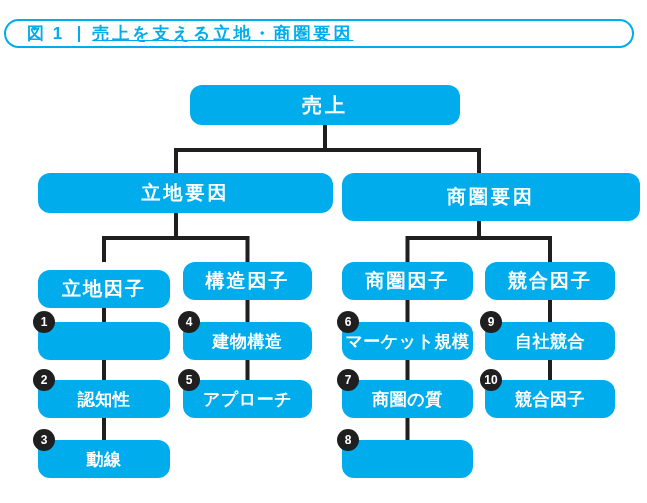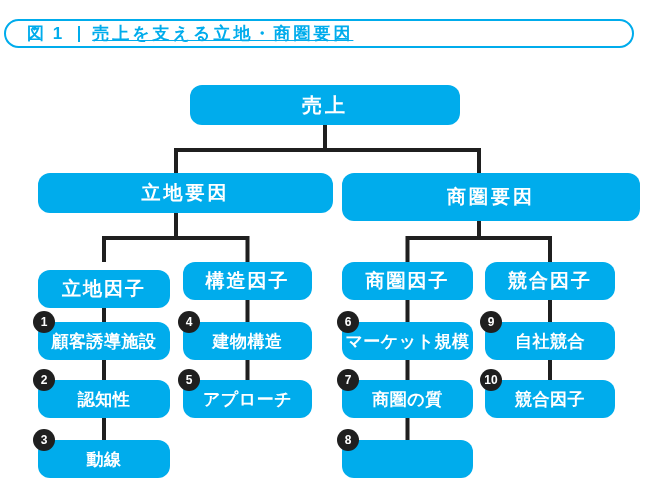--- a/index.html
+++ b/index.html
@@ -123,21 +123,20 @@
   </div>
   <div class="node factor-node" style="left:342px;top:262px;width:131px;height:38px;">
     <span class="label">商圏因子</span>
   </div>
   <div class="node factor-node" style="left:485px;top:262px;width:130px;height:38px;">
     <span class="label">競合因子</span>
   </div>
 
   <div class="node leaf-node" style="left:38px;top:322px;width:132px;height:38px;">
     <span class="badge">1</span>
-    <span class="label">顧客誘導施設</span>
   </div>
   <div class="node leaf-node" style="left:38px;top:380px;width:132px;height:38px;">
     <span class="badge">2</span>
     <span class="label">認知性</span>
   </div>
   <div class="node leaf-node" style="left:38px;top:440px;width:132px;height:38px;">
     <span class="badge">3</span>
     <span class="label">動線</span>
   </div>
 

